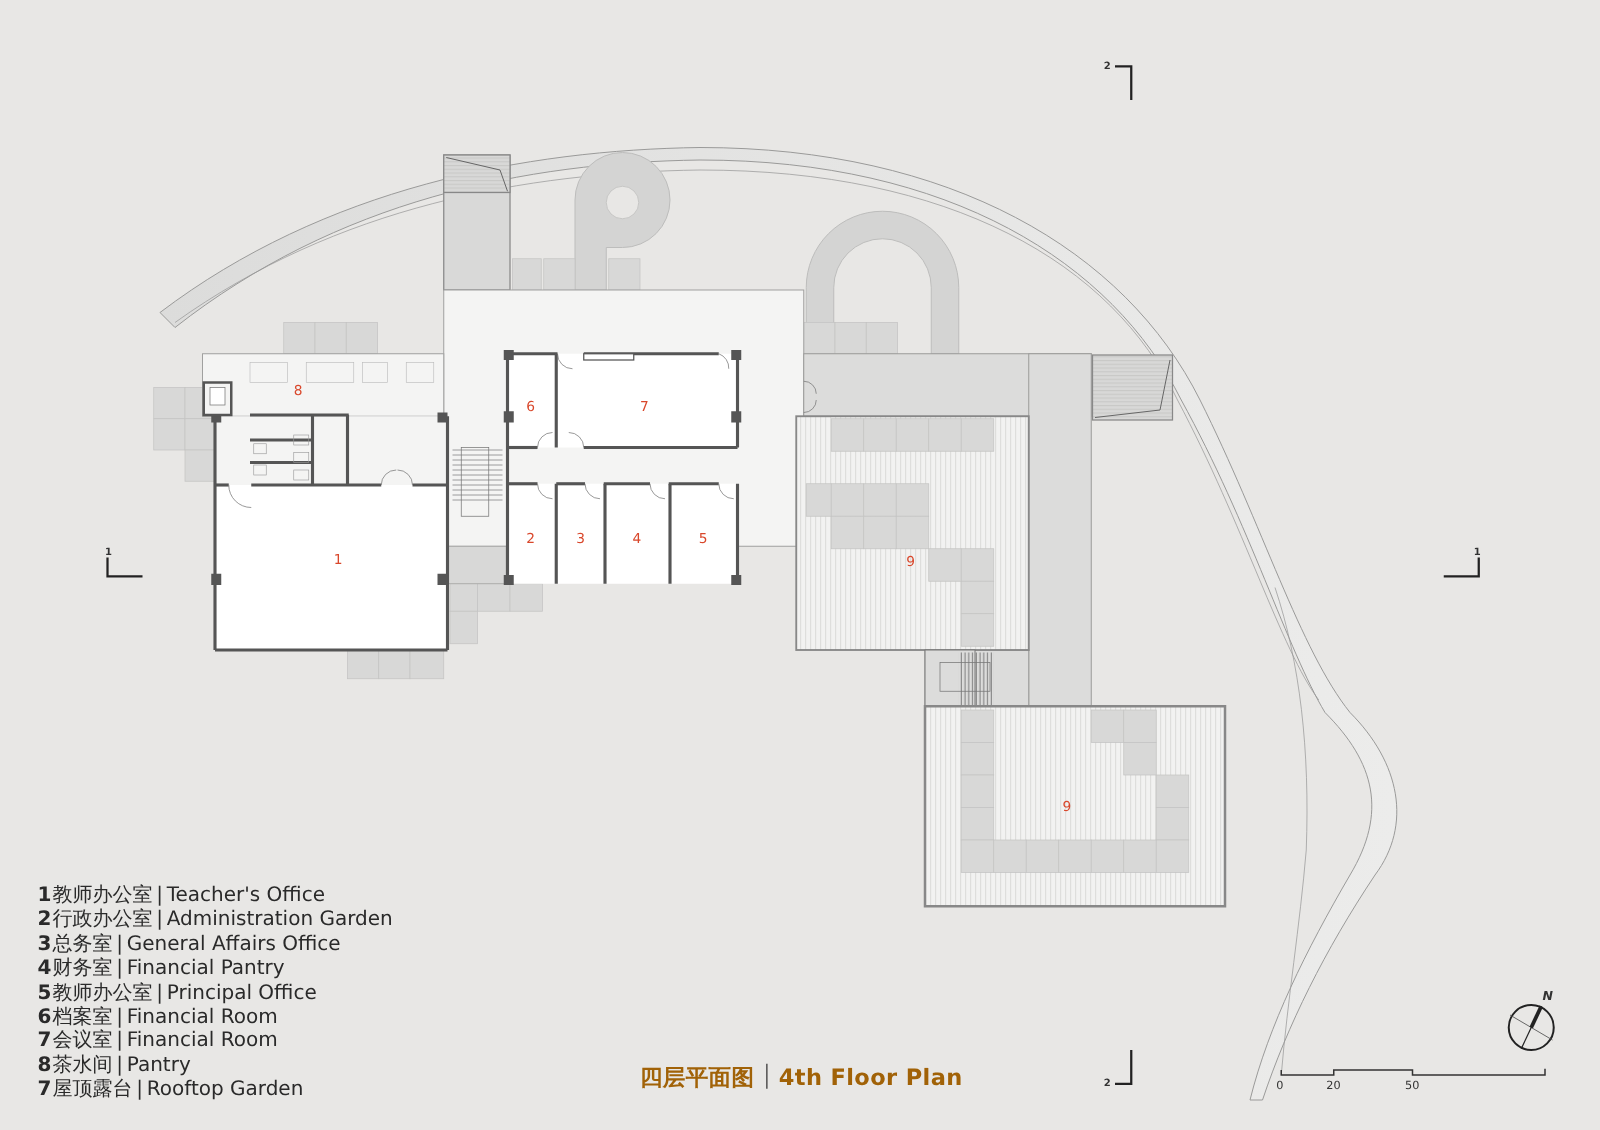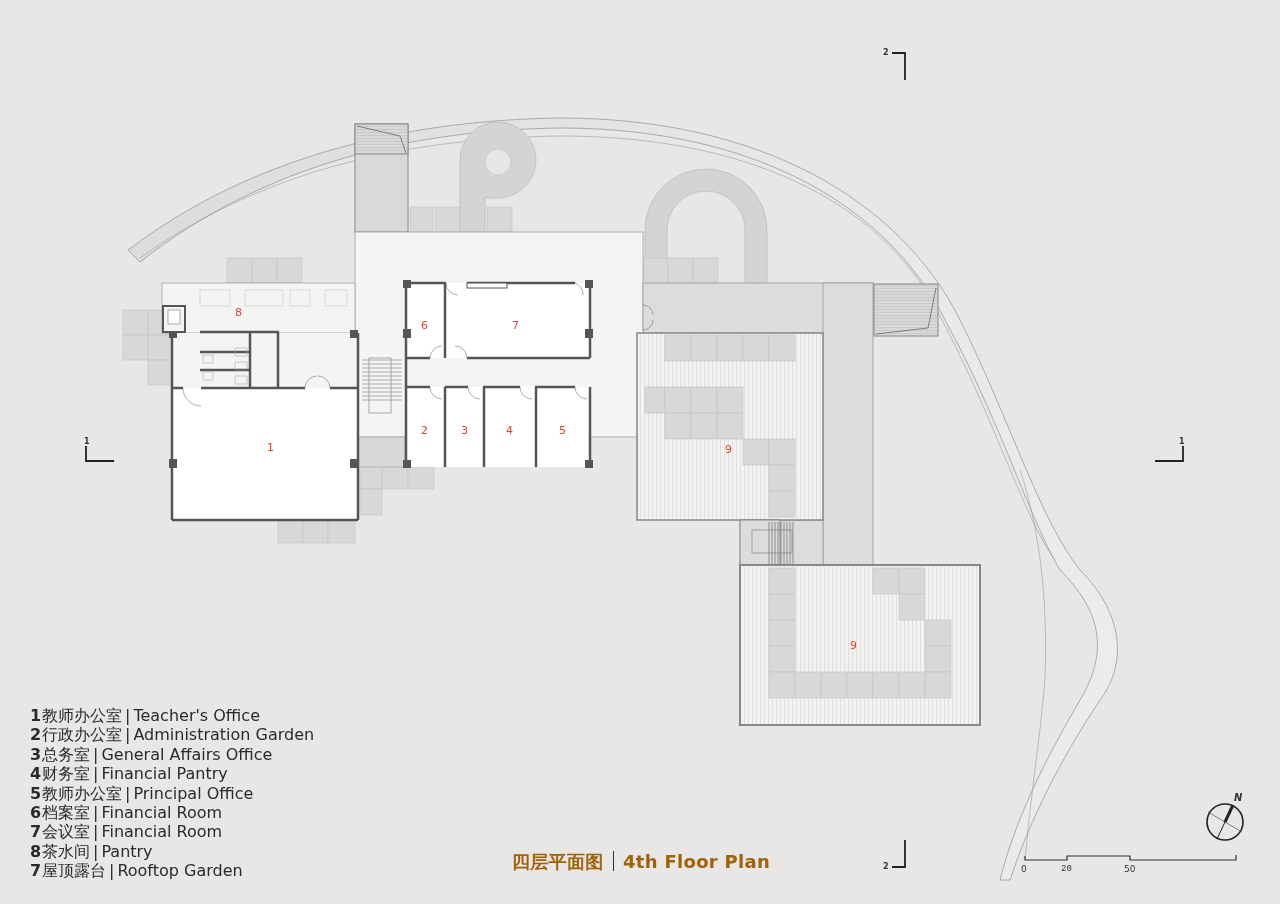--- a/index.html
+++ b/index.html
@@ -277,21 +277,21 @@
     <line x1="1225" y1="822" x2="1233" y2="805" stroke="#222" stroke-width="3"></line>
   </g>
 </svg>
 
 <span class="section-lbl" style="left:84px; top:437px;">1</span>
 <span class="section-lbl" style="left:1179px; top:437px;">1</span>
 <span class="section-lbl" style="left:883px; top:48px;">2</span>
 <span class="section-lbl" style="left:883px; top:862px;">2</span>
 
 <span class="scale-lbl" style="left:1021px; top:864px;">0</span>
-<span class="scale-lbl" style="left:1061px; top:864px;font-family:Liberation Mono, monospace;">20</span>
+<span class="scale-lbl" style="left:1061px; top:864px;">20</span>
 <span class="scale-lbl" style="left:1124px; top:864px;">50</span>
 <span class="scale-lbl" style="left:1222px; top:864px;margin-top:48px;">100m</span>
 <span class="scale-lbl" style="left:1234px; top:792px; font-weight:bold; font-style:italic; font-size:10px;">N</span>
 
 <div class="legend">
   <div class="legend-row"><span class="n">1</span><span class="zh">教师办公室</span><span class="sep">|</span><span class="en">Teacher's Office</span></div>
   <div class="legend-row"><span class="n">2</span><span class="zh">行政办公室</span><span class="sep">|</span><span class="en">Administration Garden</span></div>
   <div class="legend-row"><span class="n">3</span><span class="zh">总务室</span><span class="sep">|</span><span class="en">General Affairs Office</span></div>
   <div class="legend-row"><span class="n">4</span><span class="zh">财务室</span><span class="sep">|</span><span class="en">Financial Pantry</span></div>
   <div class="legend-row"><span class="n">5</span><span class="zh">教师办公室</span><span class="sep">|</span><span class="en">Principal Office</span></div>

